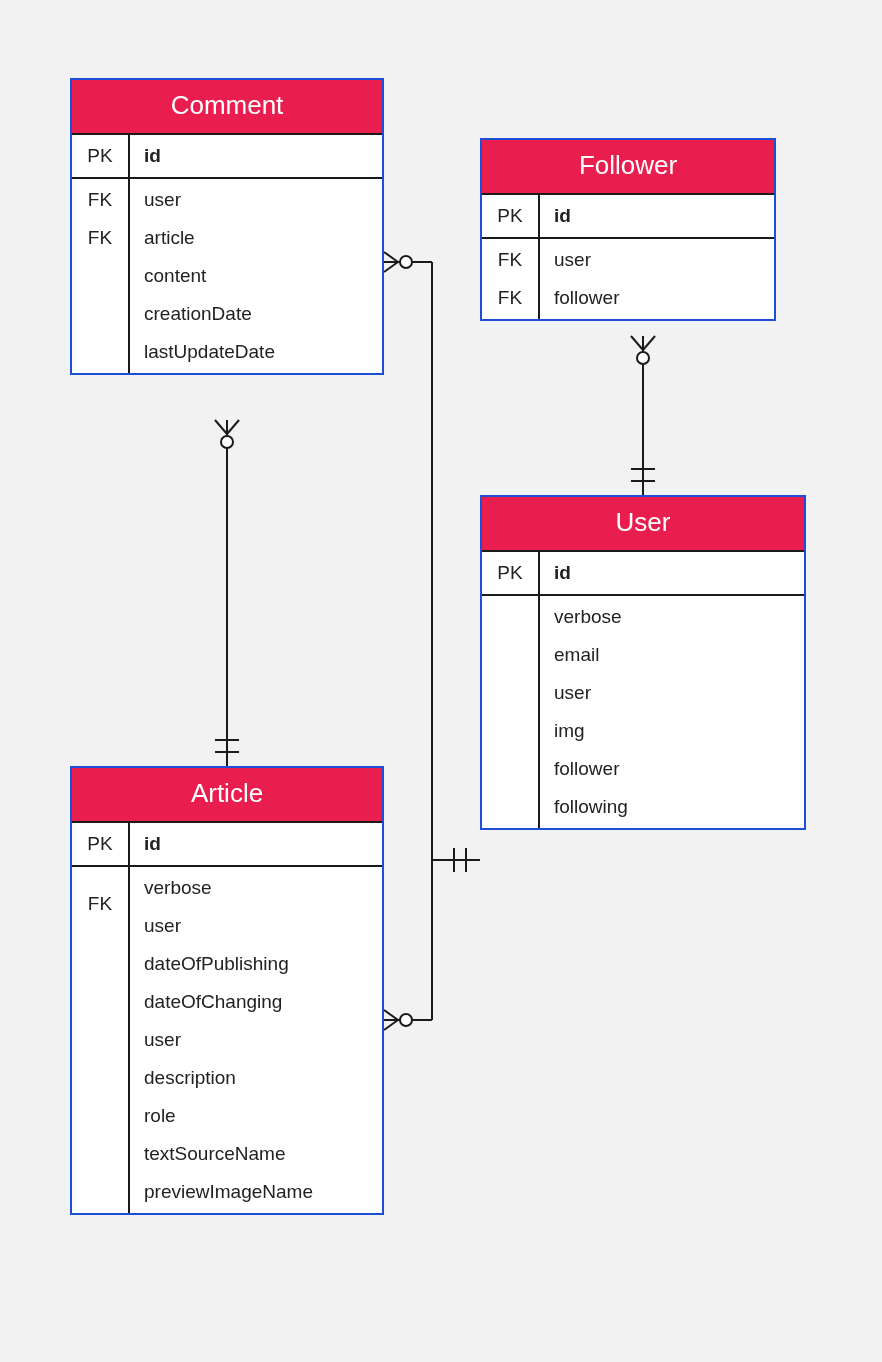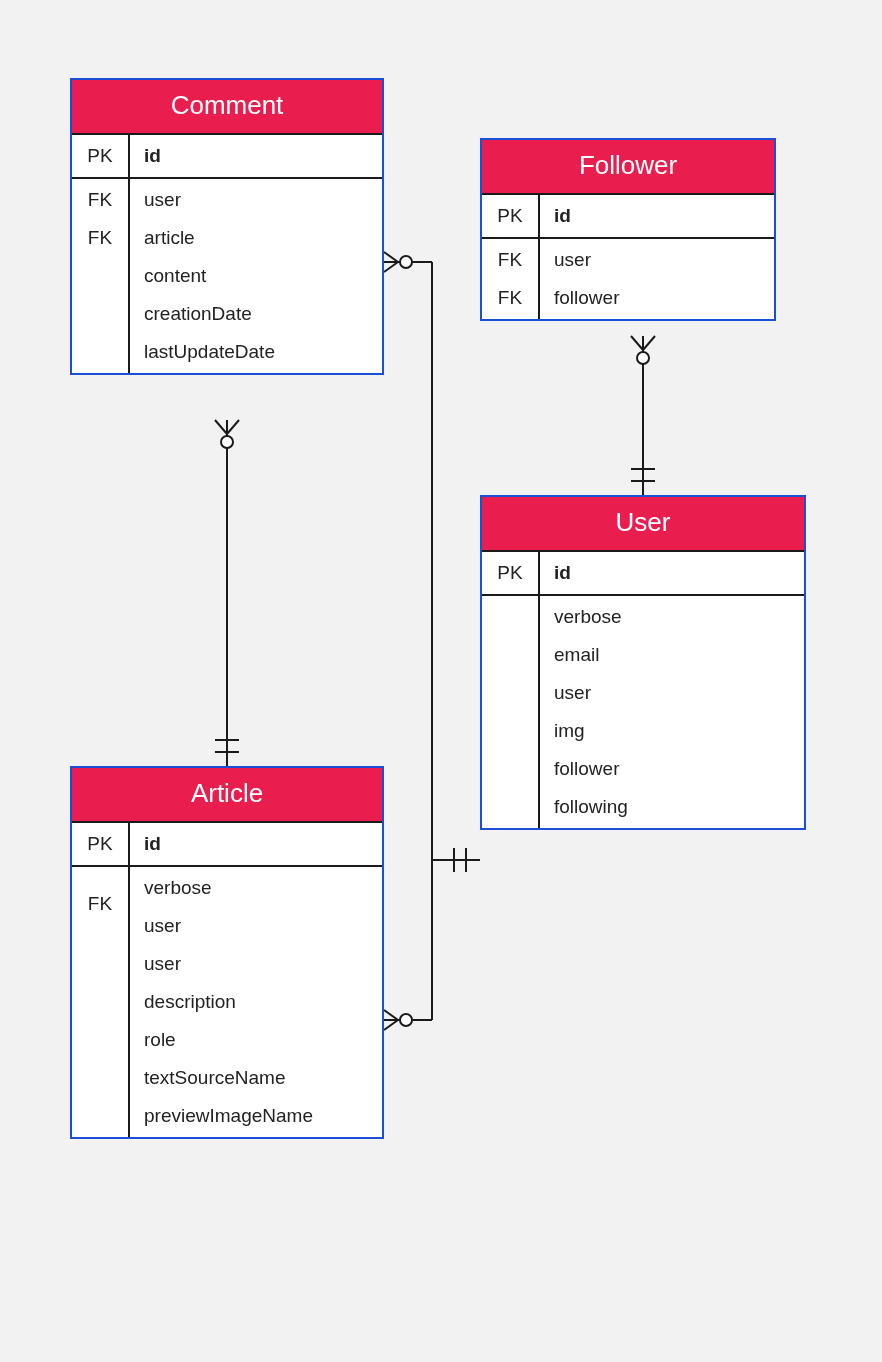--- a/index.html
+++ b/index.html
@@ -193,20 +193,22 @@
       <span></span>
       <span></span>
       <span></span>
       <span></span>
       <span></span>
       <span></span>
     </div>
     <div class="attrcol">
       <span>verbose</span>
       <span>user</span>
+      <span>dateOfPublishing</span>
+      <span>dateOfChanging</span>
       <span>user</span>
       <span>description</span>
       <span>role</span>
       <span>textSourceName</span>
       <span>previewImageName</span>
     </div>
   </div>
 </div>
 
 <div id="user" class="entity">

